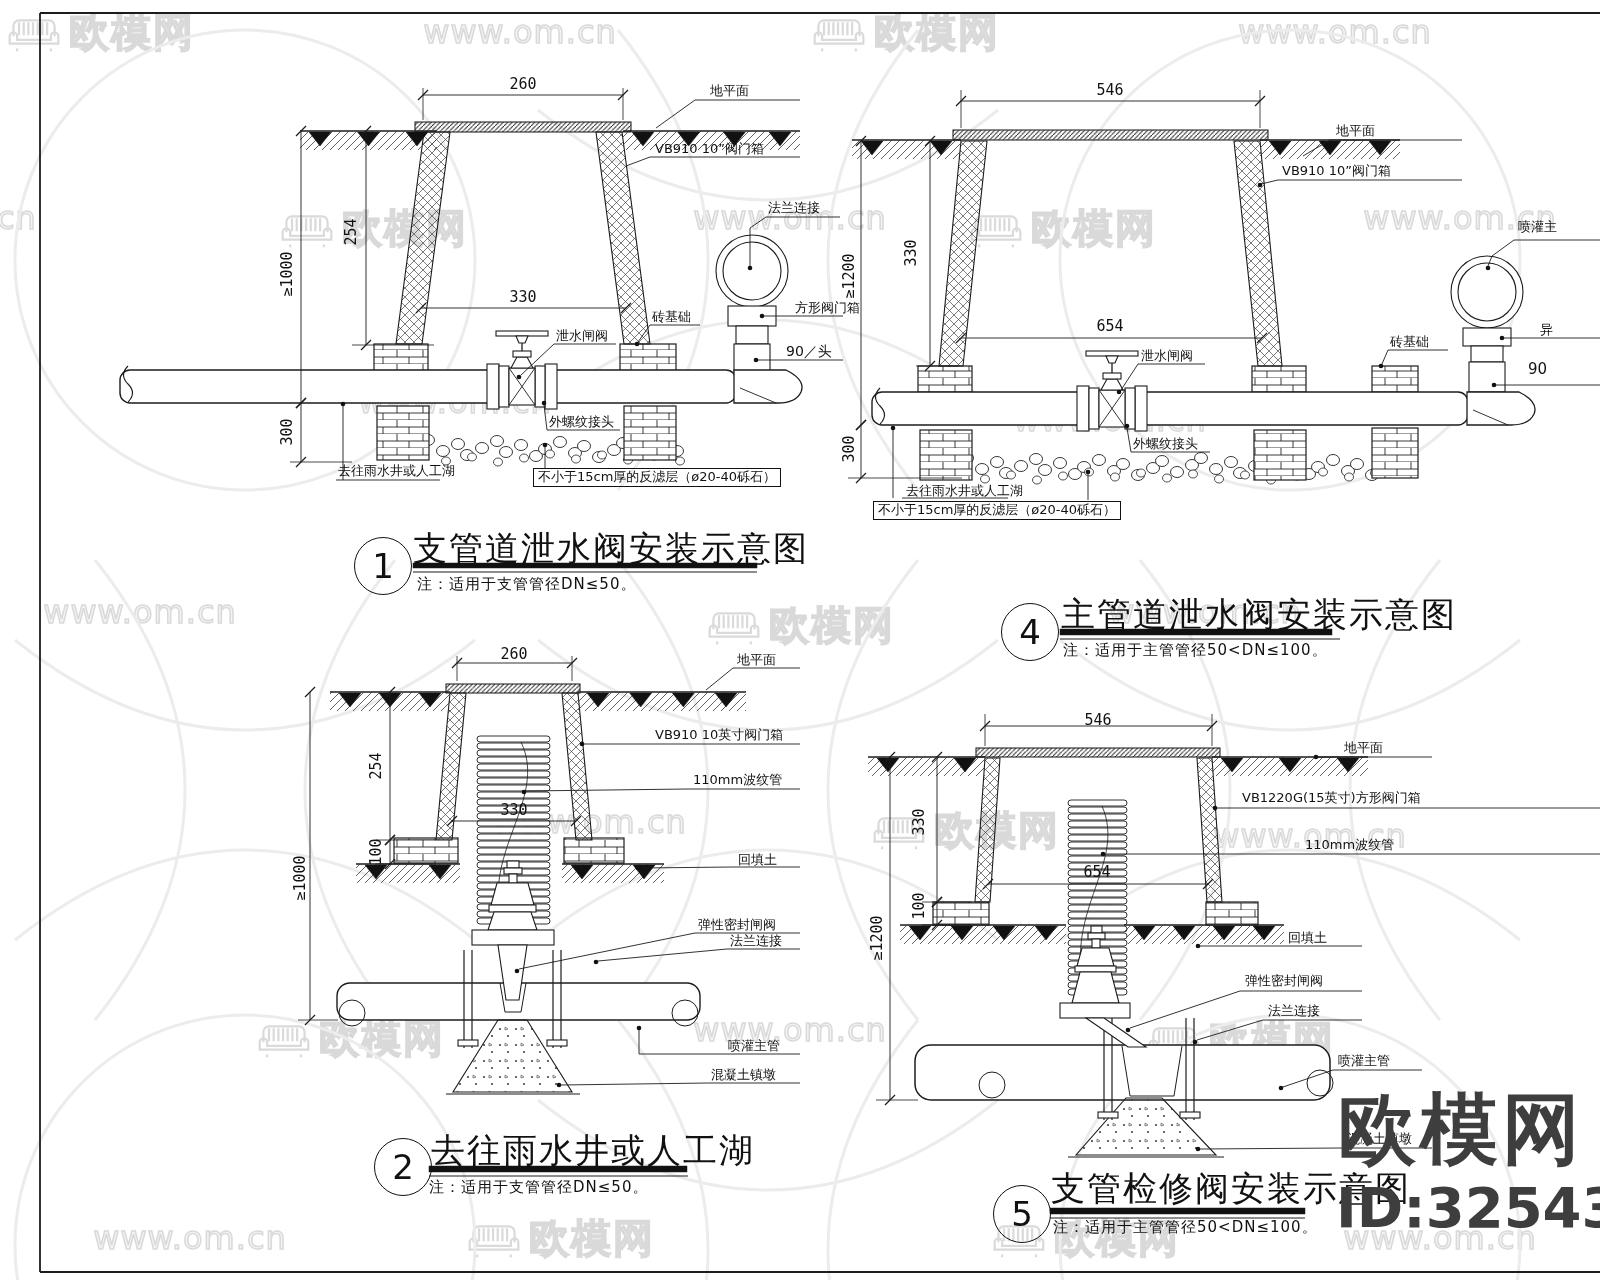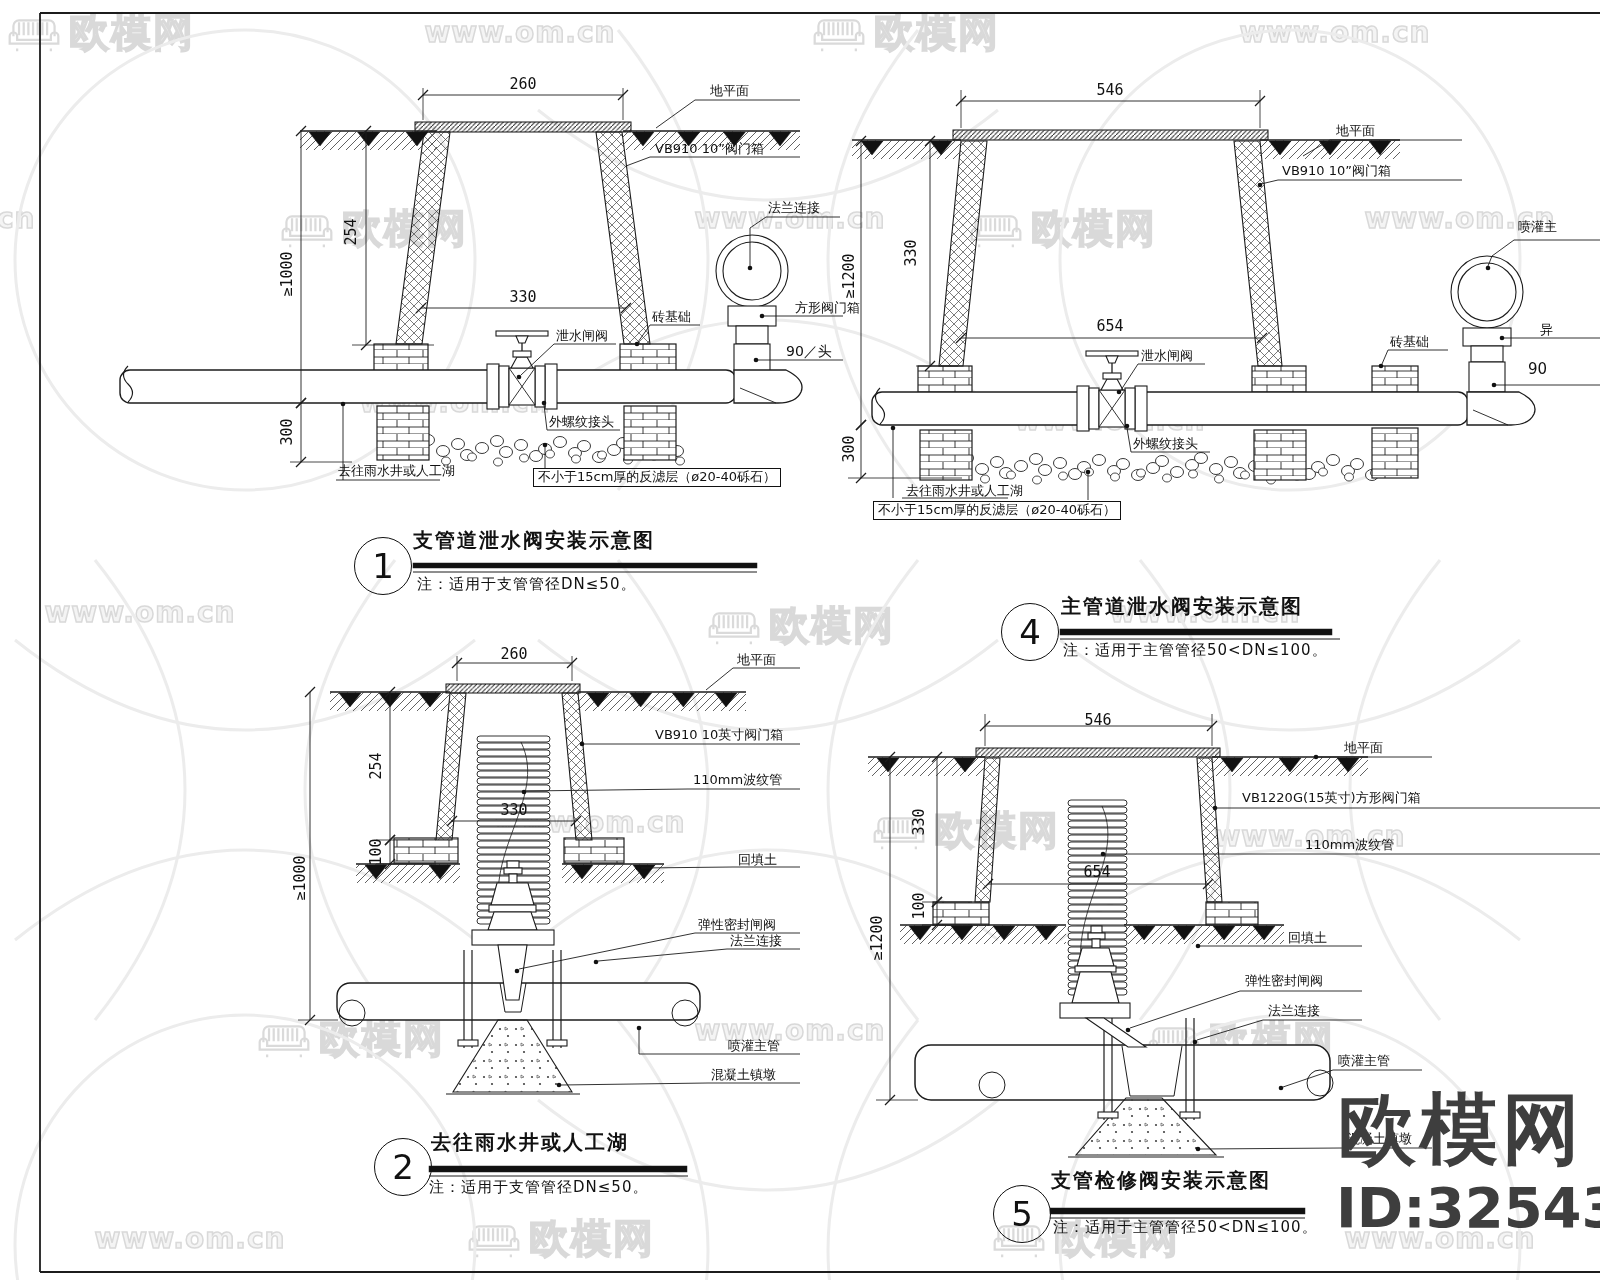--- a/index.html
+++ b/index.html
@@ -1,29 +1,29 @@
 <!DOCTYPE html>
 <html><head>
 <meta charset="utf-8">
 <style>
   html,body{margin:0;padding:0;background:#fff}
   .stage{position:relative;width:1600px;height:1280px;background:#fff;overflow:hidden;
          font-family:"DejaVu Sans","Liberation Sans",sans-serif;color:#111}
   #wmLayer{position:absolute;inset:0;z-index:0}
   .wm{position:absolute;transform:translate(-50%,-50%);white-space:nowrap;display:flex;align-items:center;gap:6px}
   .wm-text{font-weight:bold;font-size:40px;letter-spacing:2px;color:#f4f4f4;-webkit-text-stroke:1.6px #d9d9d9}
-  .wm-url{font-weight:bold;font-size:28px;letter-spacing:1px;color:#f4f4f4;-webkit-text-stroke:1.5px #d9d9d9}
+  .wm-url{font-weight:normal;font-size:32px;letter-spacing:1px;color:#f4f4f4;-webkit-text-stroke:1.5px #d9d9d9}
   #art{position:absolute;left:0;top:0;z-index:1}
   #labels{position:absolute;inset:0;z-index:2}
   .lbl{position:absolute;font-size:13px;line-height:1.15;white-space:nowrap}
   .dim{font-size:15px;font-family:"DejaVu Sans Mono","Liberation Mono",monospace}
   .ctr{transform:translateX(-50%)}
   .rot{transform:translate(-50%,-50%) rotate(-90deg)}
   .boxed{border:1px solid #111;padding:1px 4px}
-  .title{font-size:20px;letter-spacing:2px;font-weight:700}
+  .title{font-size:34px;letter-spacing:2px;font-weight:400}
   .note{font-size:15px;letter-spacing:1px}
   .bubble{position:absolute;width:56px;height:56px;border:1.7px solid #111;border-radius:50%;
           display:flex;align-items:center;justify-content:center;font-size:34px;
           transform:translate(-50%,-50%);background:transparent}
   .logo{position:absolute;z-index:3;color:#3e3e3e;font-weight:bold;white-space:nowrap;line-height:1}
   .logo-brand{font-size:78px;letter-spacing:4px}
   .logo-id{font-size:56px;font-family:"DejaVu Sans","Liberation Sans",sans-serif}
 </style>
 </head>
 <body>

